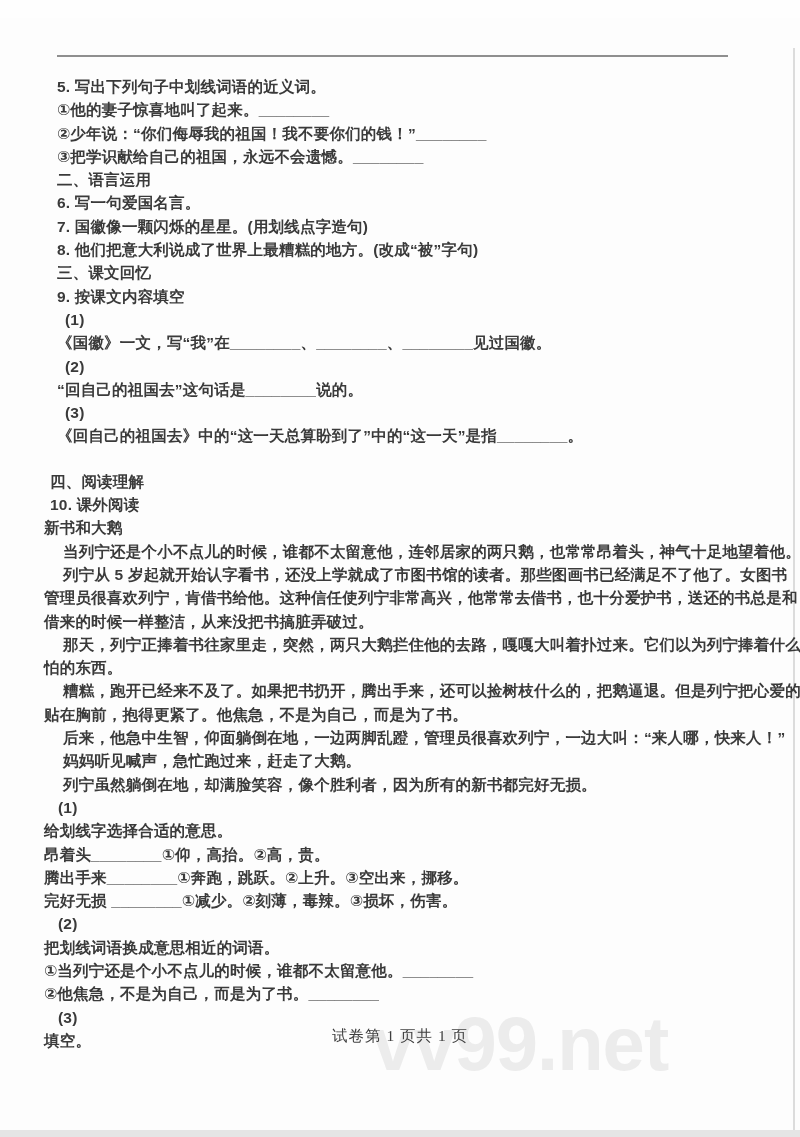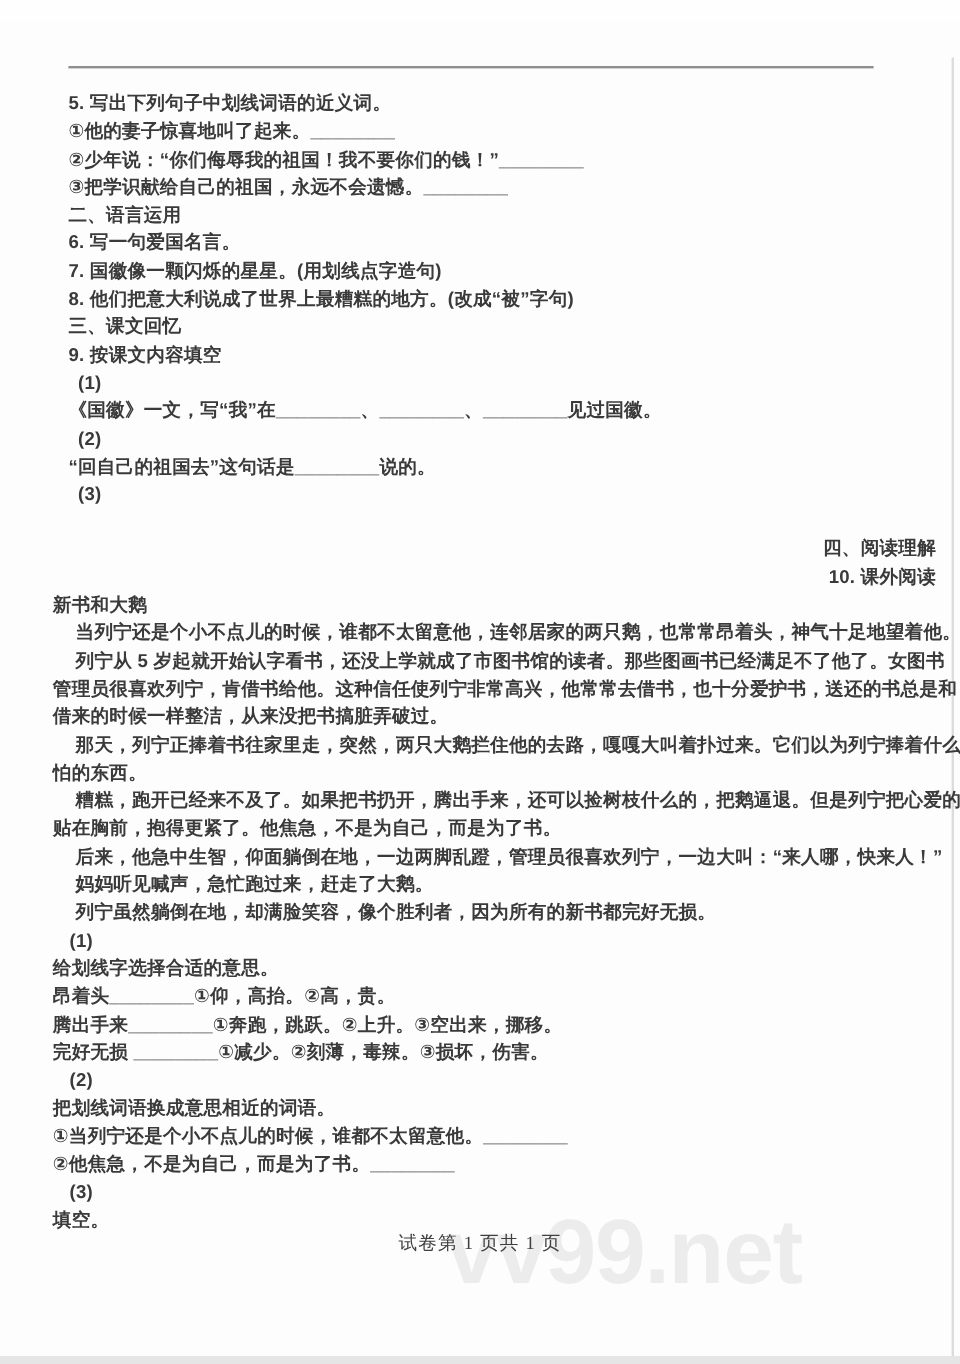--- a/index.html
+++ b/index.html
@@ -30,21 +30,21 @@
   }
   .ln{
     padding-left:57px;padding-right:20px;
     font-size:15.5px;line-height:23.3px;
     font-weight:600;color:#3a3a3a;
     white-space:nowrap;overflow:hidden;
     letter-spacing:0.2px;
   }
   .sub{padding-left:65px;}      
   .b{padding-left:44px;}        
-  .b2{padding-left:40px;text-align:right;}       
+  .b2{padding-left:50px;}       
   .pf{padding-left:63px;}       
   .bs{padding-left:58px;}       
   .gap{height:22px;}
   .footer{
     position:absolute;top:1008px;left:0;width:800px;
     text-align:center;z-index:2;
     font-family:Liberation Serif, serif;
     font-size:15.5px;color:#3f3f3f;letter-spacing:1px;
   }
   .watermark{
@@ -70,20 +70,21 @@
     <div class="ln">6. 写一句爱国名言。</div>
     <div class="ln">7. 国徽像一颗闪烁的星星。(用划线点字造句)</div>
     <div class="ln">8. 他们把意大利说成了世界上最糟糕的地方。(改成“被”字句)</div>
     <div class="ln">三、课文回忆</div>
     <div class="ln">9. 按课文内容填空</div>
     <div class="ln sub">(1)</div>
     <div class="ln">《国徽》一文，写“我”在________、________、________见过国徽。</div>
     <div class="ln sub">(2)</div>
     <div class="ln">“回自己的祖国去”这句话是________说的。</div>
     <div class="ln sub">(3)</div>
+    <div class="ln">《回自己的祖国去》中的“这一天总算盼到了”中的“这一天”是指________。</div>
 
     <div class="gap"></div>
 
     <div class="ln b2">四、阅读理解</div>
     <div class="ln b2">10. 课外阅读</div>
     <div class="ln b">新书和大鹅</div>
     <div class="ln pf">当列宁还是个小不点儿的时候，谁都不太留意他，连邻居家的两只鹅，也常常昂着头，神气十足地望着他。</div>
     <div class="ln pf">列宁从 5 岁起就开始认字看书，还没上学就成了市图书馆的读者。那些图画书已经满足不了他了。女图书</div>
     <div class="ln b">管理员很喜欢列宁，肯借书给他。这种信任使列宁非常高兴，他常常去借书，也十分爱护书，送还的书总是和</div>
     <div class="ln b">借来的时候一样整洁，从来没把书搞脏弄破过。</div>

